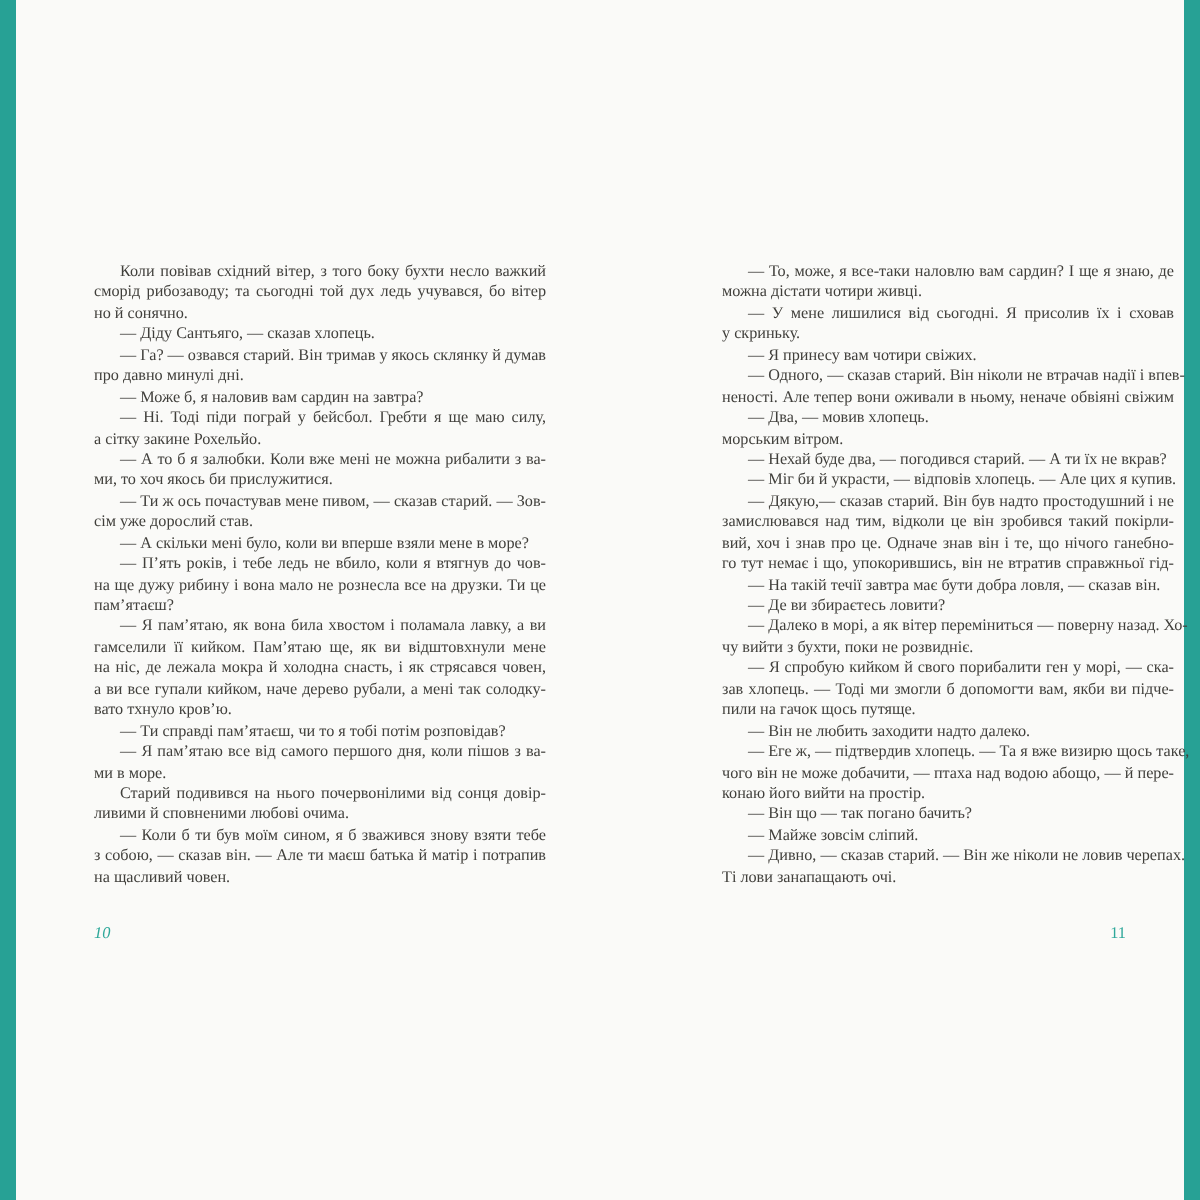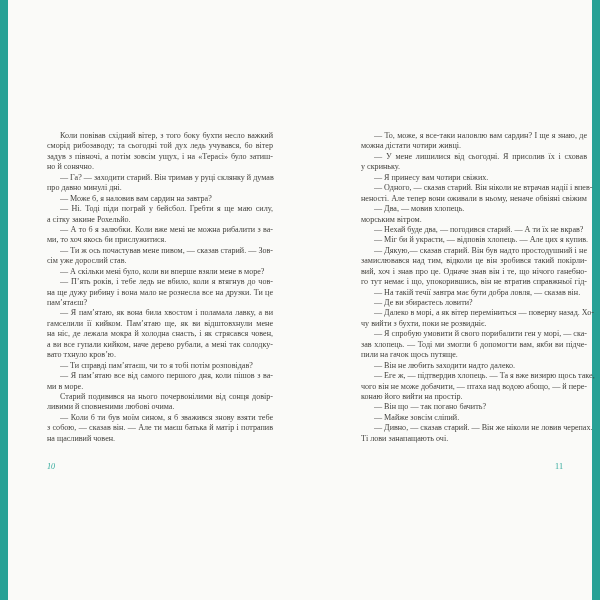--- a/index.html
+++ b/index.html
@@ -47,23 +47,23 @@
 
 <div class="edge-bar left"></div>
 <div class="edge-bar right"></div>
 
 <div class="spread">
 
   <div class="page-col left">
 
   <div class="ln in">Коли повівав східний вітер, з того боку бухти несло важкий</div>
       <div class="ln">сморід рибозаводу; та сьогодні той дух ледь учувався, бо вітер</div>
-      <div class="ln">задув з півночі, а потім зовсім ущух, і на «Терасі» було затиш-</div>
       <div class="ln end">но й сонячно.</div>
-      <div class="ln in">— Га? — заходити старий. Він тримав у руці склянку й думав</div>
+      <div class="ln in end">— Діду Сантьяго, — сказав хлопець.</div>
+      <div class="ln in">— Га? — озвався старий. Він тримав у якось склянку й думав</div>
       <div class="ln end">про давно минулі дні.</div>
       <div class="ln in end">— Може б, я наловив вам сардин на завтра?</div>
       <div class="ln in">— Ні. Тоді піди пограй у бейсбол. Гребти я ще маю силу,</div>
       <div class="ln end">а сітку закине Рохельйо.</div>
       <div class="ln in">— А то б я залюбки. Коли вже мені не можна рибалити з ва-</div>
       <div class="ln end">ми, то хоч якось би прислужитися.</div>
       <div class="ln in">— Ти ж ось почастував мене пивом, — сказав старий. — Зов-</div>
       <div class="ln end">сім уже дорослий став.</div>
       <div class="ln in end">— А скільки мені було, коли ви вперше взяли мене в море?</div>
       <div class="ln in">— П’ять років, і тебе ледь не вбило, коли я втягнув до чов-</div>
@@ -98,21 +98,21 @@
       <div class="ln in end">— Нехай буде два, — погодився старий. — А ти їх не вкрав?</div>
       <div class="ln in end">— Міг би й украсти, — відповів хлопець. — Але цих я купив.</div>
       <div class="ln in">— Дякую,— сказав старий. Він був надто простодушний і не</div>
       <div class="ln">замислювався над тим, відколи це він зробився такий покірли-</div>
       <div class="ln">вий, хоч і знав про це. Одначе знав він і те, що нічого ганебно-</div>
       <div class="ln">го тут немає і що, упокорившись, він не втратив справжньої гід-</div>
       <div class="ln in end">— На такій течії завтра має бути добра ловля, — сказав він.</div>
       <div class="ln in end">— Де ви збираєтесь ловити?</div>
       <div class="ln in">— Далеко в морі, а як вітер переміниться — поверну назад. Хо-</div>
       <div class="ln end">чу вийти з бухти, поки не розвидніє.</div>
-      <div class="ln in">— Я спробую умовити й свого порибалити ген у морі, — ска-</div>
+      <div class="ln in">— Я спробую кийком й свого порибалити ген у морі, — ска-</div>
       <div class="ln">зав хлопець. — Тоді ми змогли б допомогти вам, якби ви підче-</div>
       <div class="ln end">пили на гачок щось путяще.</div>
       <div class="ln in end">— Він не любить заходити надто далеко.</div>
       <div class="ln in">— Еге ж, — підтвердив хлопець. — Та я вже визирю щось таке,</div>
       <div class="ln">чого він не може добачити, — птаха над водою абощо, — й пере-</div>
       <div class="ln end">конаю його вийти на простір.</div>
       <div class="ln in end">— Він що — так погано бачить?</div>
       <div class="ln in end">— Майже зовсім сліпий.</div>
       <div class="ln in">— Дивно, — сказав старий. — Він же ніколи не ловив черепах.</div>
       <div class="ln end">Ті лови занапащають очі.</div>

